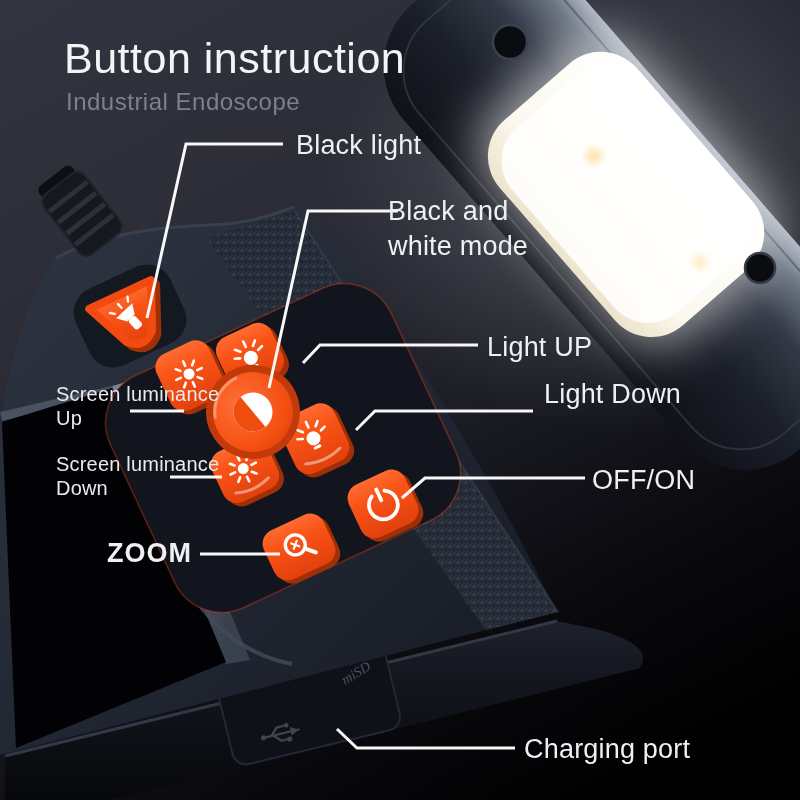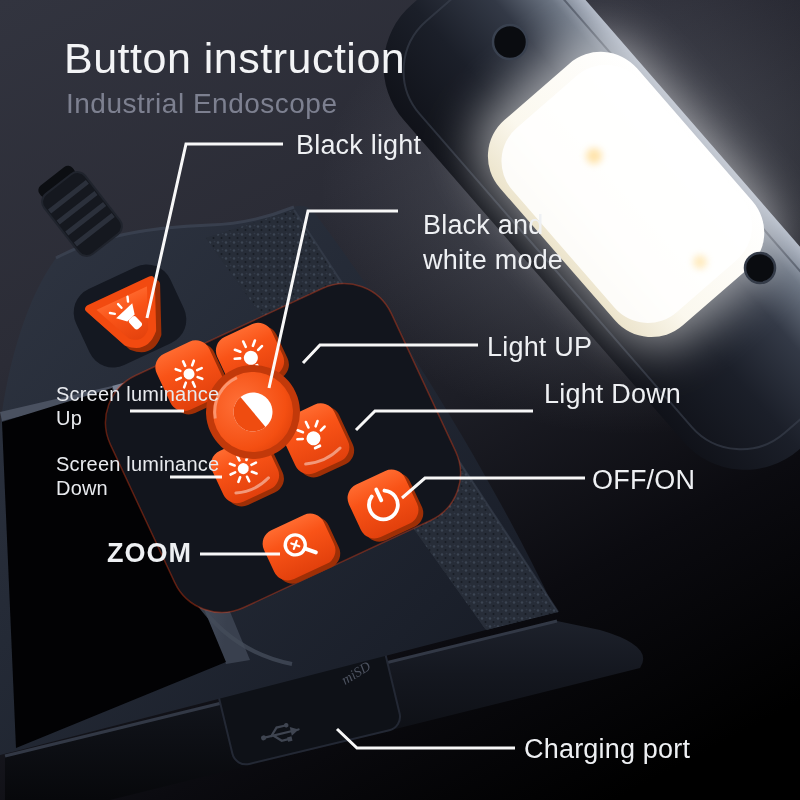--- a/index.html
+++ b/index.html
@@ -9,21 +9,21 @@
     background:linear-gradient(152deg,#32343f 0%,#2b2c36 30%,#1d1e26 52%,#0b0b10 72%,#000 92%);
   }
   #scene{position:absolute;left:0;top:0;}
   .label{
     position:absolute;color:#eef0f3;font-size:27px;font-weight:400;
     white-space:pre-line;line-height:35px;letter-spacing:.2px;
   }
   .label.small{font-size:20px;line-height:24px;color:#e8eaee;}
   .label.caps{font-size:27px;letter-spacing:1px;}
   #title{position:absolute;left:64px;top:34px;font-size:43px;color:#f3f4f6;letter-spacing:.5px;}
-  #subtitle{position:absolute;left:66px;top:88px;font-size:28px;color:#7d8090;letter-spacing:.5px;}
+  #subtitle{position:absolute;left:66px;top:88px;font-size:24px;color:#7d8090;letter-spacing:.5px;}
 </style>
 </head>
 <body>
 
 <div id="stage">
 
 <svg id="scene" width="800" height="800" viewBox="0 0 800 800">
   <defs>
     <linearGradient id="trBody" x1="0" y1="0" x2="0" y2="1">
       <stop offset="0" stop-color="#aeb6c4"></stop>
@@ -251,21 +251,21 @@
     <path d="M 170,477 L 222,477"></path>
     <path d="M 200,554 L 280,554"></path>
     <path d="M 515,748 L 357,748 L 337,729"></path>
   </g>
 </svg>
 
 <div id="title">Button instruction</div>
 <div id="subtitle">Industrial Endoscope</div>
 
 <div class="label" style="left:296px;top:128px;">Black light</div>
-<div class="label" style="left:423px;top:194px;margin-top:14px;">Black and
+<div class="label" style="left:388px;top:194px;">Black and
 white mode</div>
 <div class="label" style="left:487px;top:330px;">Light UP</div>
 <div class="label" style="left:544px;top:377px;">Light Down</div>
 <div class="label" style="left:592px;top:463px;">OFF/ON</div>
 <div class="label small" style="left:56px;top:382px;">Screen luminance
 Up</div>
 <div class="label small" style="left:56px;top:452px;">Screen luminance
 Down</div>
 <div class="label caps" style="left:107px;top:536px;font-weight:bold;">ZOOM</div>
 <div class="label" style="left:524px;top:732px;">Charging port</div>

